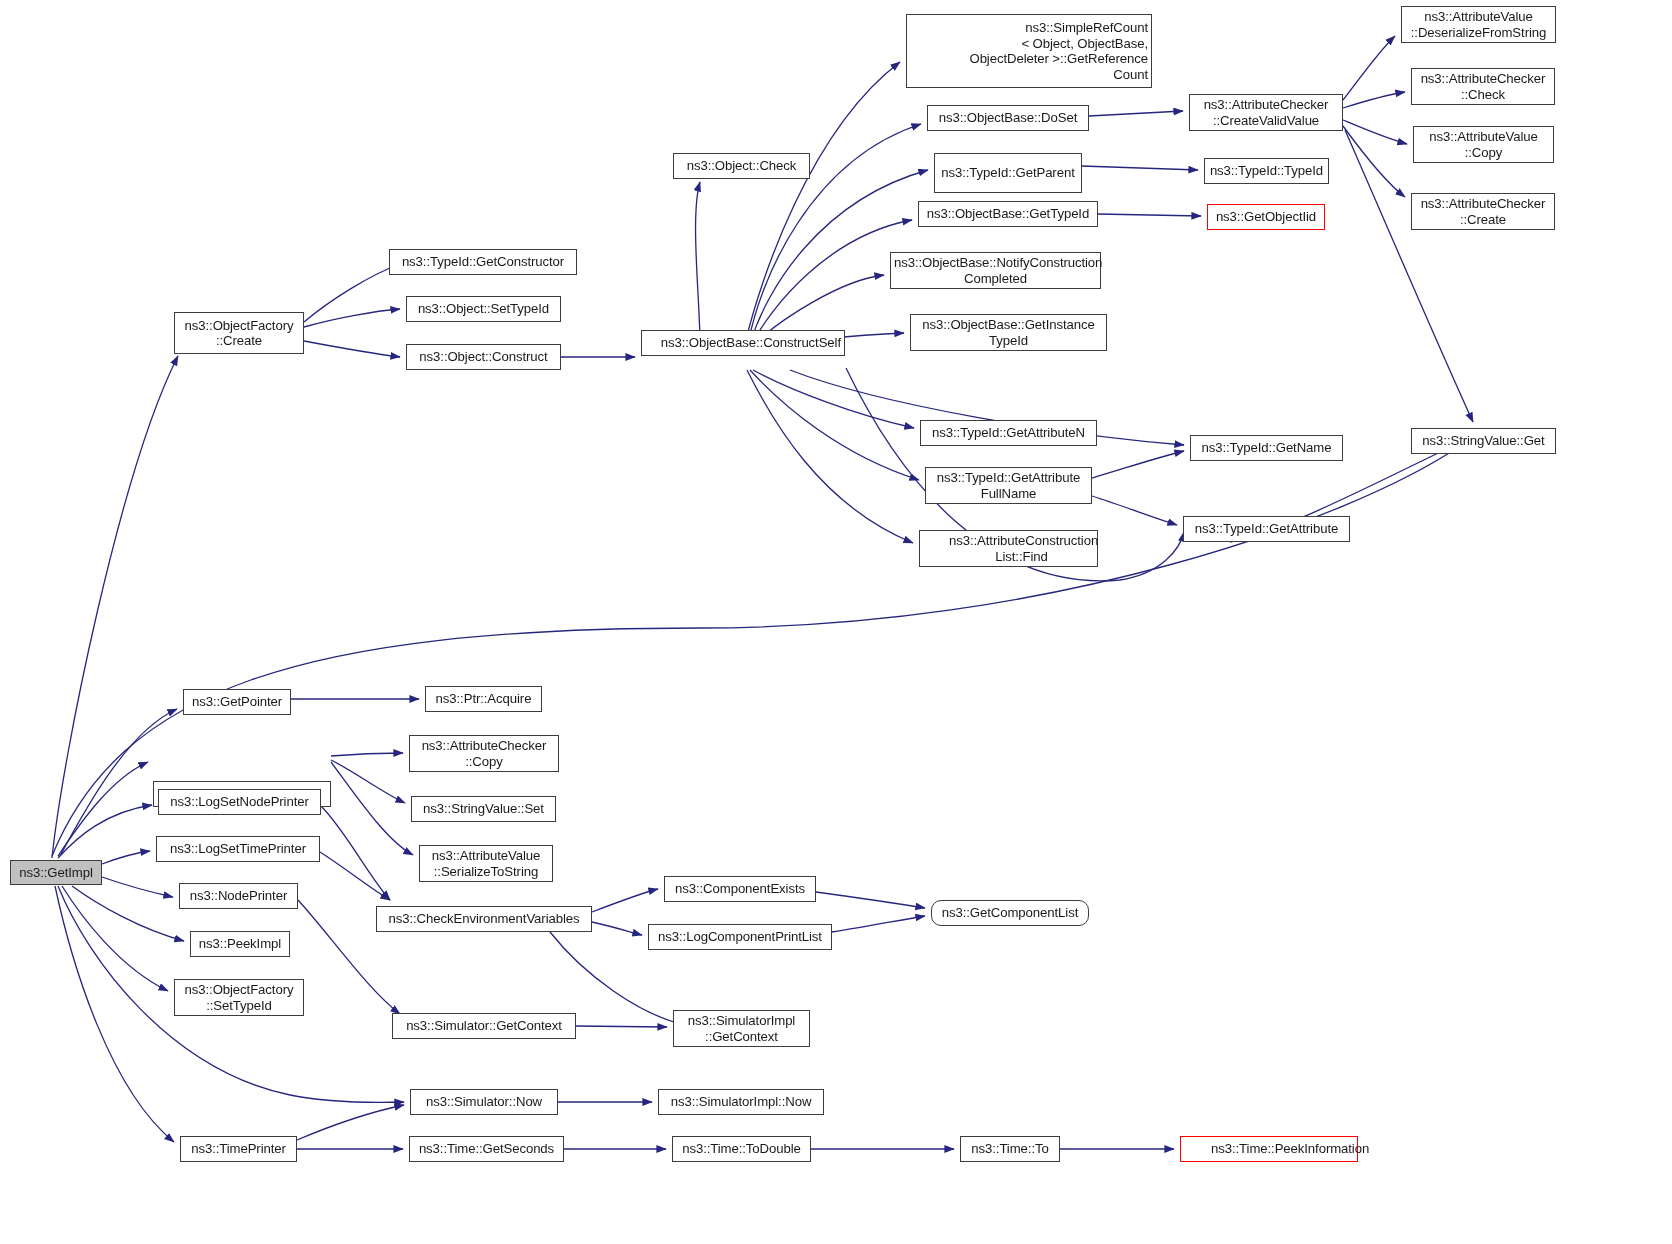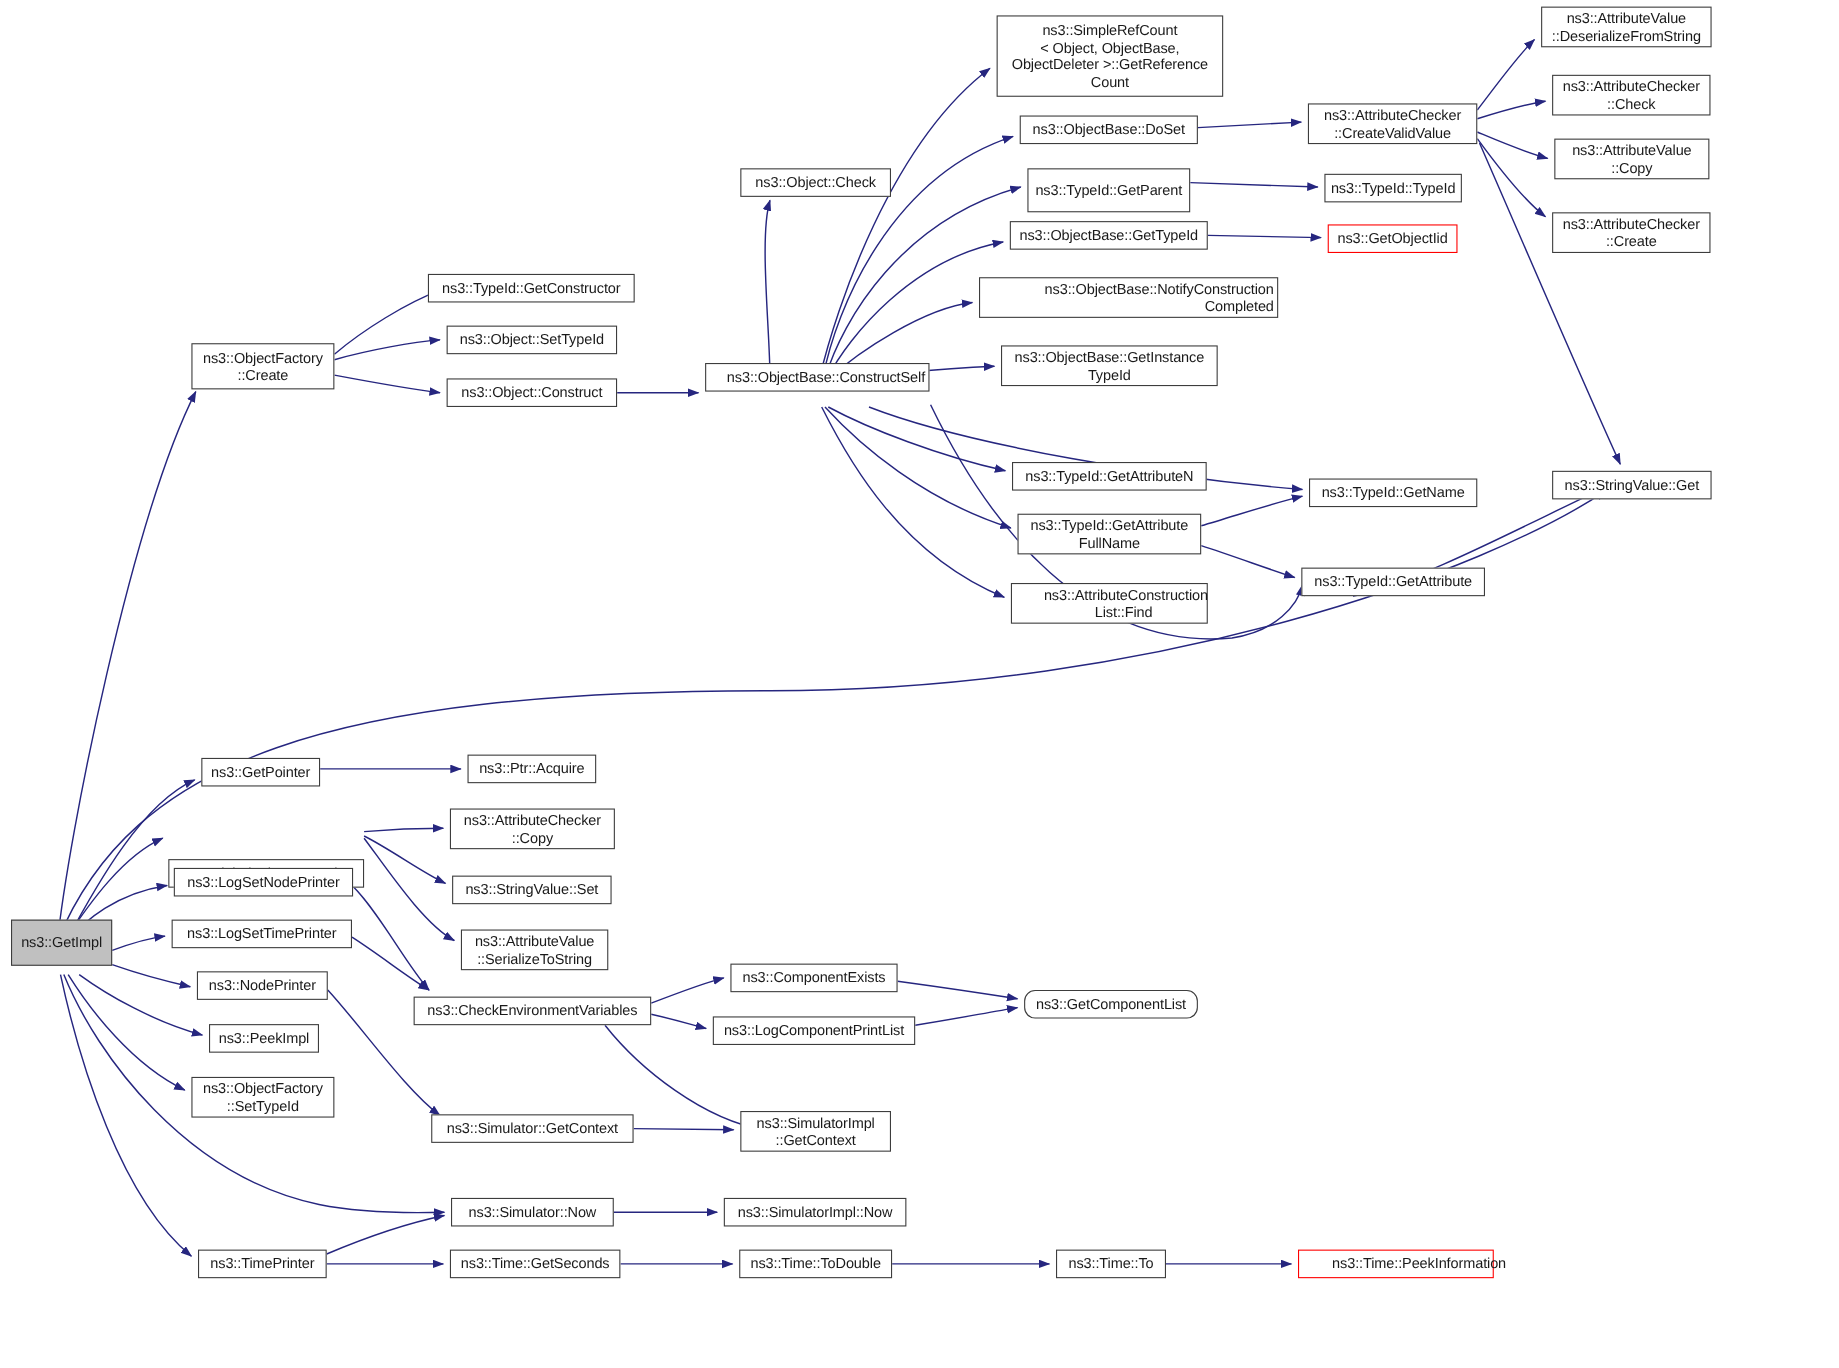--- a/index.html
+++ b/index.html
@@ -118,36 +118,36 @@
         <path d="M 55,886 C 72,965 110,1090 174,1142" fill="none" stroke="#26267f" stroke-width="1.3" marker-end="url(#arrow)"></path>
         <path d="M 297,1140 C 330,1126 370,1112 404,1105" fill="none" stroke="#26267f" stroke-width="1.3" marker-end="url(#arrow)"></path>
         <path d="M 297,1149 L 403,1149" fill="none" stroke="#26267f" stroke-width="1.3" marker-end="url(#arrow)"></path>
         <path d="M 558,1102 L 652,1102" fill="none" stroke="#26267f" stroke-width="1.3" marker-end="url(#arrow)"></path>
         <path d="M 564,1149 L 666,1149" fill="none" stroke="#26267f" stroke-width="1.3" marker-end="url(#arrow)"></path>
         <path d="M 811,1149 L 954,1149" fill="none" stroke="#26267f" stroke-width="1.3" marker-end="url(#arrow)"></path>
         <path d="M 1060,1149 L 1174,1149" fill="none" stroke="#26267f" stroke-width="1.3" marker-end="url(#arrow)"></path>
       </g>
   </svg>
   <div id="nodes-group">
-      <div class="node current" style="left: 10px; top: 836px; width: 92px; height: 42px;"><span class="lbl">ns3::GetImpl</span></div>
+      <div class="node current" style="left: 10px; top: 860px; width: 92px; height: 25px;"><span class="lbl">ns3::GetImpl</span></div>
       <div class="node" style="left: 174px; top: 312px; width: 130px; height: 42px;"><span class="lbl">ns3::ObjectFactory
 ::Create</span></div>
       <div class="node" style="left: 389px; top: 249px; width: 188px; height: 26px;"><span class="lbl">ns3::TypeId::GetConstructor</span></div>
       <div class="node" style="left: 406px; top: 296px; width: 155px; height: 26px;"><span class="lbl">ns3::Object::SetTypeId</span></div>
       <div class="node" style="left: 406px; top: 344px; width: 155px; height: 26px;"><span class="lbl">ns3::Object::Construct</span></div>
       <div class="node" style="left: 673px; top: 153px; width: 137px; height: 26px;"><span class="lbl">ns3::Object::Check</span></div>
       <div class="node" style="left: 641px; top: 330px; width: 204px; height: 26px; text-align: right;"><span class="lbl">ns3::ObjectBase::ConstructSelf</span></div>
-      <div class="node" style="left: 906px; top: 14px; width: 206px; height: 74px;"><span class="lbl">ns3::SimpleRefCount
+      <div class="node" style="left: 906px; top: 14px; width: 246px; height: 74px; text-align: right;"><span class="lbl">ns3::SimpleRefCount
 &lt; Object, ObjectBase,
  ObjectDeleter &gt;::GetReference
 Count</span></div>
       <div class="node" style="left: 927px; top: 105px; width: 162px; height: 26px;"><span class="lbl">ns3::ObjectBase::DoSet</span></div>
       <div class="node" style="left: 934px; top: 153px; width: 148px; height: 40px;"><span class="lbl">ns3::TypeId::GetParent</span></div>
       <div class="node" style="left: 918px; top: 201px; width: 180px; height: 26px;"><span class="lbl">ns3::ObjectBase::GetTypeId</span></div>
-      <div class="node" style="left: 890px; top: 252px; width: 272px; height: 37px; text-align: right;"><span class="lbl">ns3::ObjectBase::NotifyConstruction
+      <div class="node" style="left: 890px; top: 252px; width: 211px; height: 37px;"><span class="lbl">ns3::ObjectBase::NotifyConstruction
 Completed</span></div>
       <div class="node" style="left: 910px; top: 314px; width: 197px; height: 37px;"><span class="lbl">ns3::ObjectBase::GetInstance
 TypeId</span></div>
       <div class="node" style="left: 920px; top: 420px; width: 177px; height: 26px;"><span class="lbl">ns3::TypeId::GetAttributeN</span></div>
       <div class="node" style="left: 925px; top: 467px; width: 167px; height: 37px;"><span class="lbl">ns3::TypeId::GetAttribute
 FullName</span></div>
       <div class="node" style="left: 919px; top: 530px; width: 179px; height: 37px; padding-left: 29px;"><span class="lbl">ns3::AttributeConstruction
 List::Find</span></div>
       <div class="node" style="left: 1190px; top: 435px; width: 153px; height: 26px;"><span class="lbl">ns3::TypeId::GetName</span></div>
       <div class="node" style="left: 1183px; top: 516px; width: 167px; height: 26px;"><span class="lbl">ns3::TypeId::GetAttribute</span></div>

